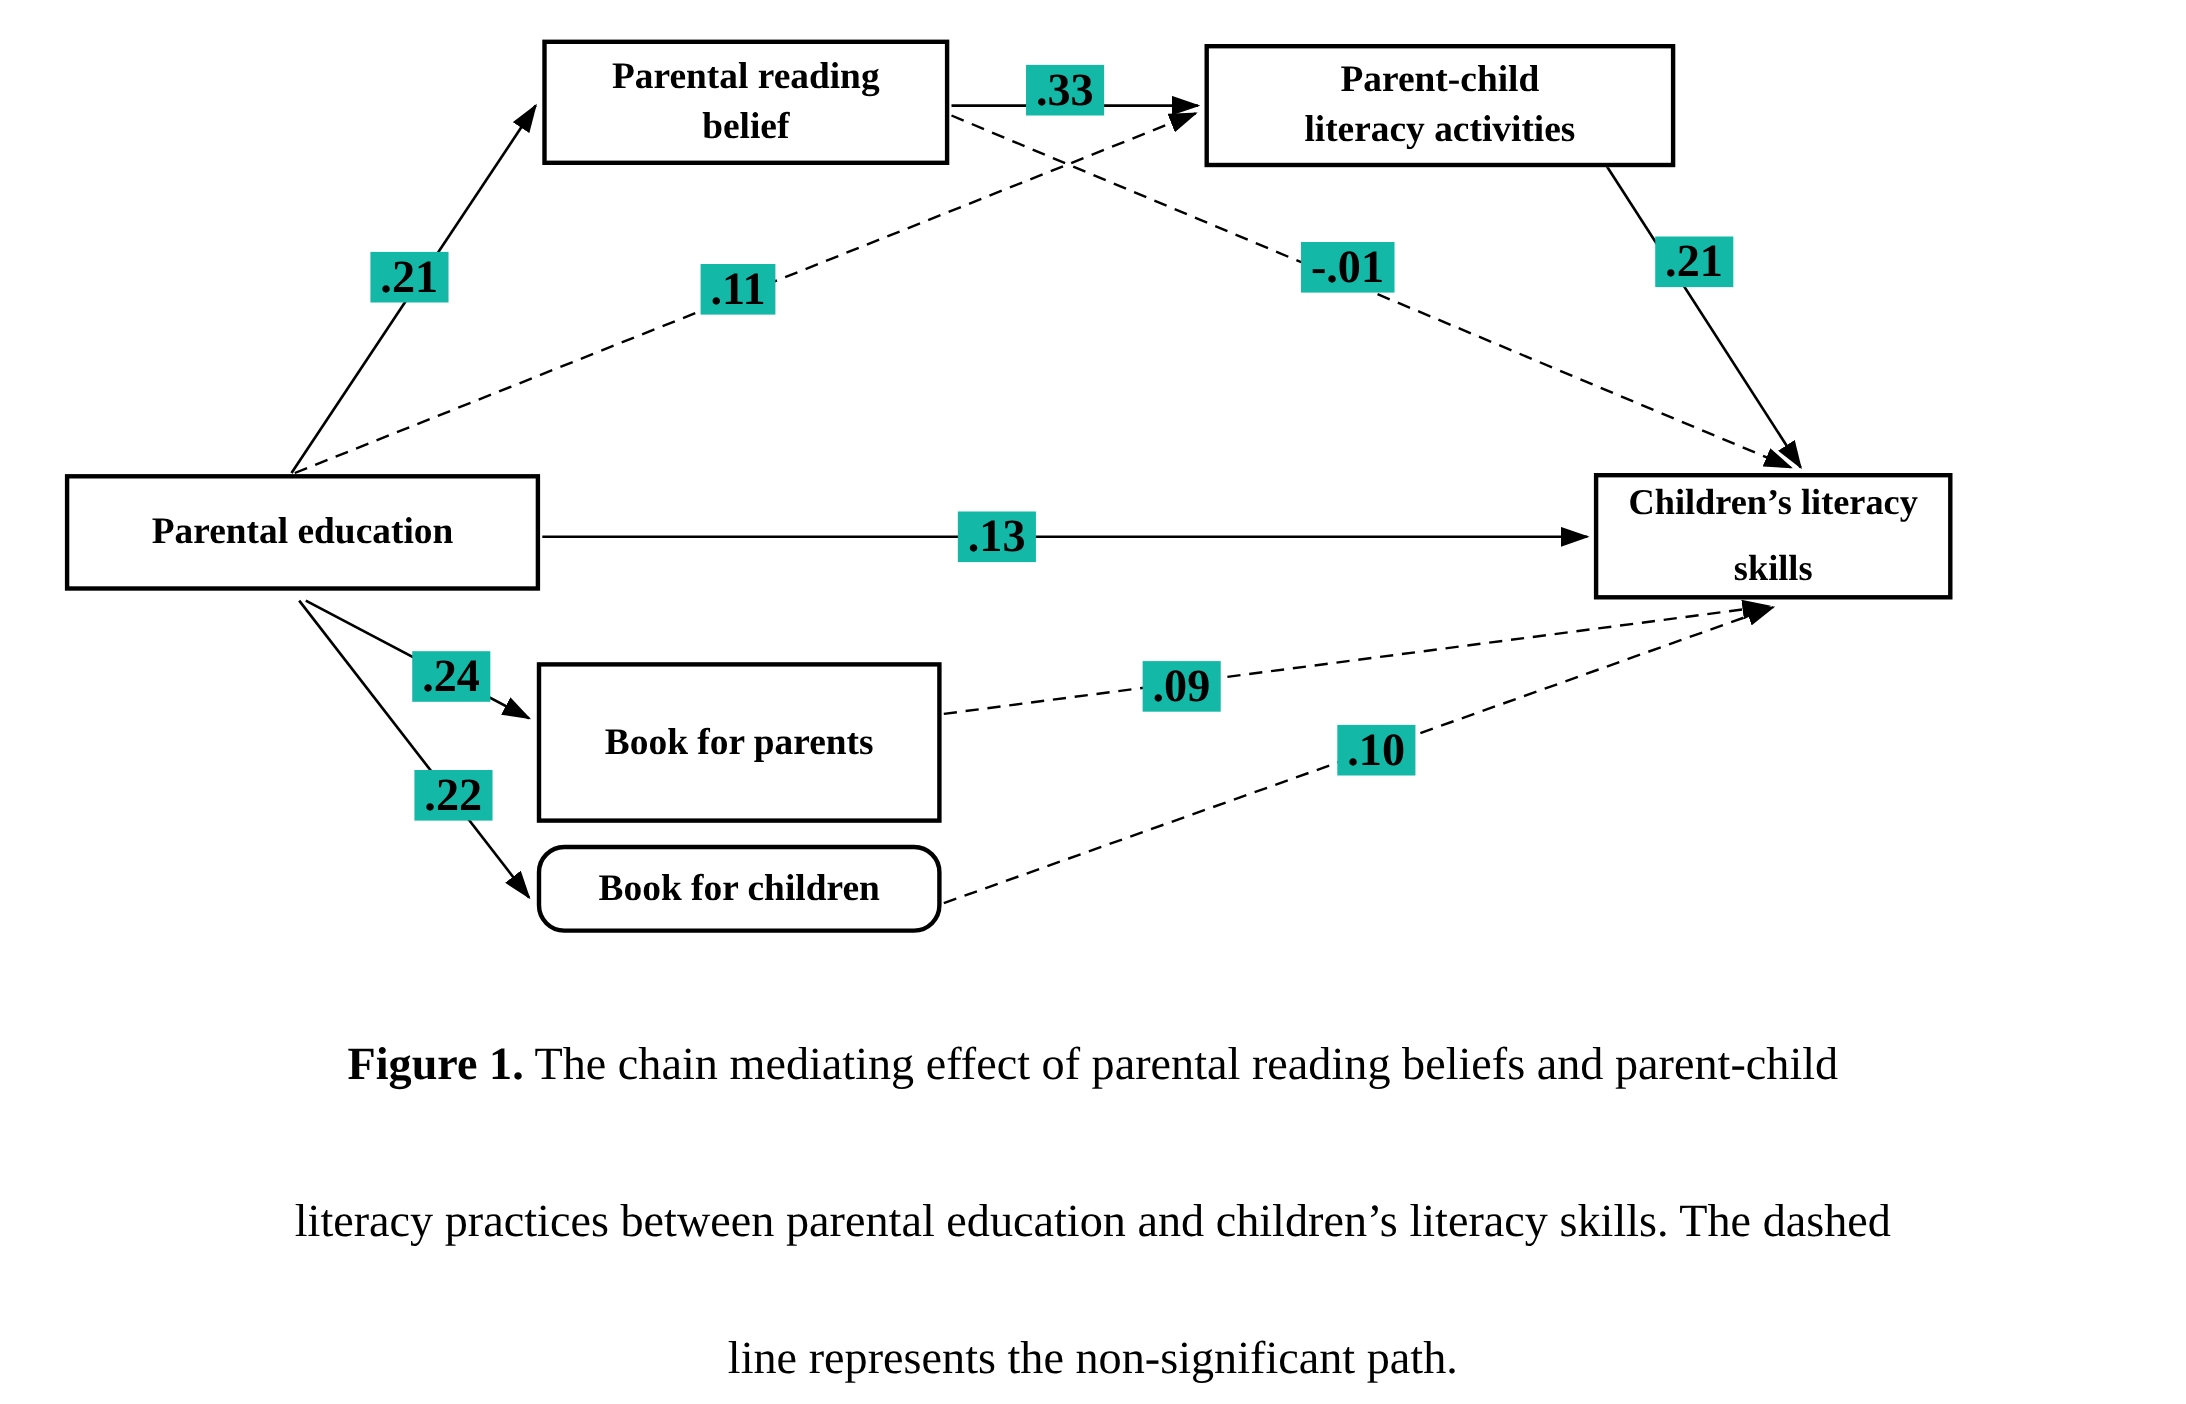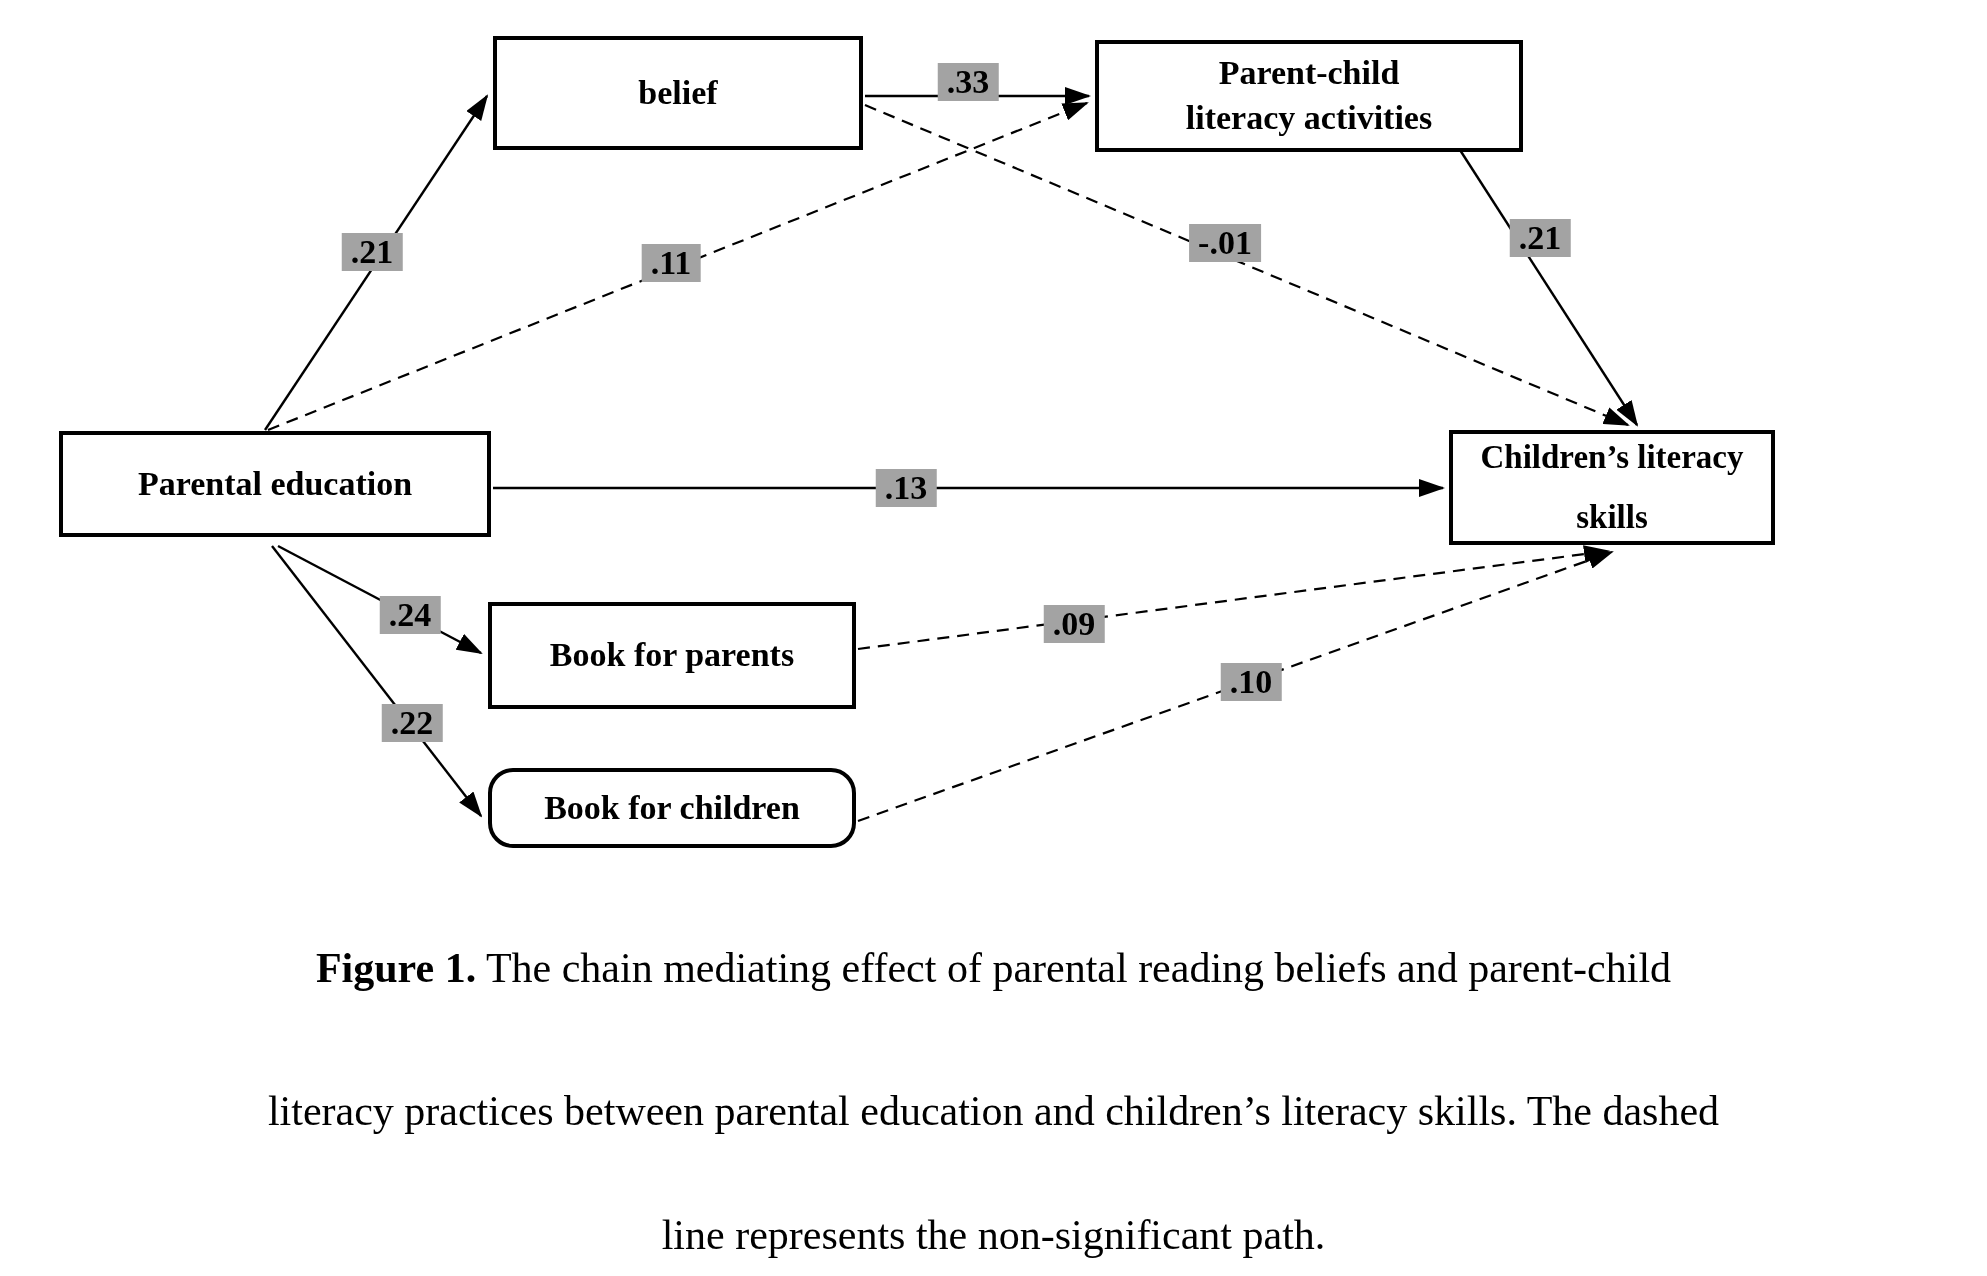--- a/index.html
+++ b/index.html
@@ -26,24 +26,24 @@
     justify-content: center;
     text-align: center;
     font-weight: bold;
     font-size: 34px;
     line-height: 1.32;
   }
   .node--cls { font-size: 33px; }
   .coef {
     position: absolute;
     transform: translate(-50%, -50%);
-    background: #a3a3a3;
+    background: #14b8a6;
     padding: 2px 9px;
     font-weight: bold;
-    font-size: 34px;
+    font-size: 42px;
     line-height: 1;
     white-space: nowrap;
   }
   .caption-line {
     position: absolute;
     left: 0;
     width: 100%;
     text-align: center;
     font-size: 42px;
     line-height: 1.1;
@@ -89,38 +89,39 @@
   <span class="coef" style="left:671px; top:263px;">.11</span>
   <span class="coef" style="left:1225px; top:243px;">-.01</span>
   <span class="coef" style="left:1540px; top:238px;">.21</span>
   <span class="coef" style="left:906px; top:488px;">.13</span>
   <span class="coef" style="left:410px; top:615px;">.24</span>
   <span class="coef" style="left:412px; top:723px;">.22</span>
   <span class="coef" style="left:1074px; top:624px;">.09</span>
   <span class="coef" style="left:1251px; top:682px;">.10</span>
 
   <div class="node" style="left:493px; top:36px; width:370px; height:114px;">
+    <div>Parental reading</div>
     <div>belief</div>
   </div>
 
   <div class="node" style="left:1095px; top:40px; width:428px; height:112px;">
     <div>Parent-child</div>
     <div>literacy activities</div>
   </div>
 
   <div class="node" style="left:59px; top:431px; width:432px; height:106px;">
     <div>Parental education</div>
   </div>
 
   <div class="node node--cls" style="left:1449px; top:430px; width:326px; height:115px;gap:16px;">
     <div>Children’s literacy</div>
     <div>skills</div>
   </div>
 
-  <div class="node" style="left:488px; top:602px; width:368px; height:107px;align-items:center;">
+  <div class="node" style="left:488px; top:602px; width:368px; height:146px;align-items:center;">
     <div>Book for parents</div>
   </div>
 
   <div class="node" style="left:488px; top:768px; width:368px; height:80px;border-radius:25px;">
     <div>Book for children</div>
   </div>
 
   <div class="caption-line" style="top:945px;">
     <span class="fig-label">Figure 1.</span><span> The chain mediating effect of parental reading beliefs and parent-child</span>
   </div>

